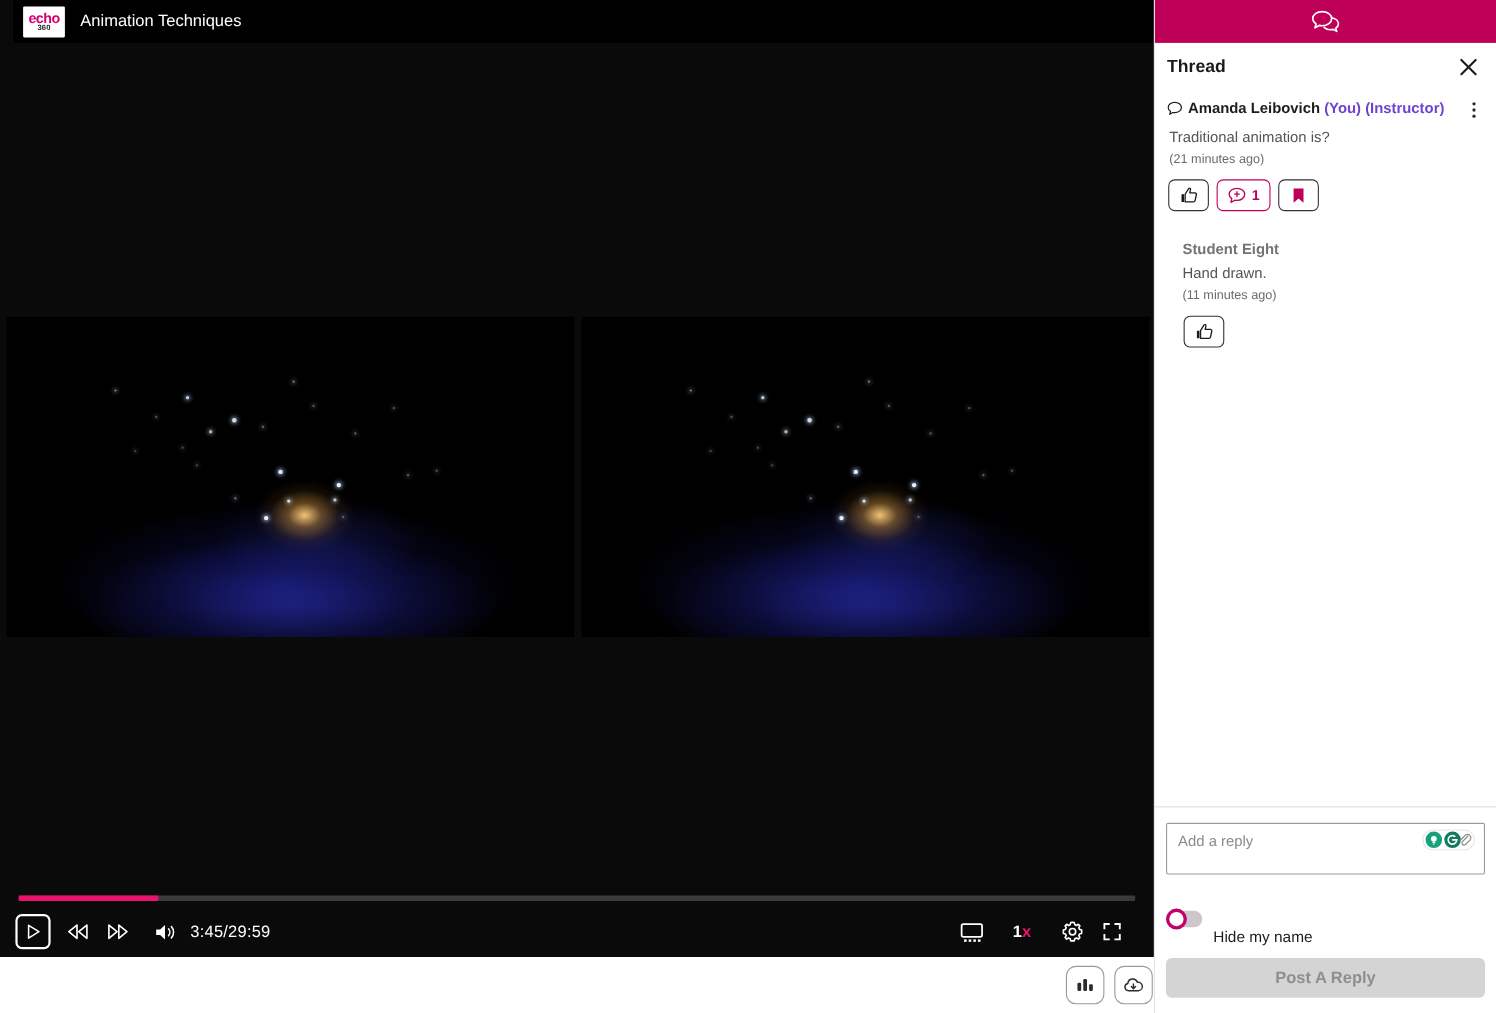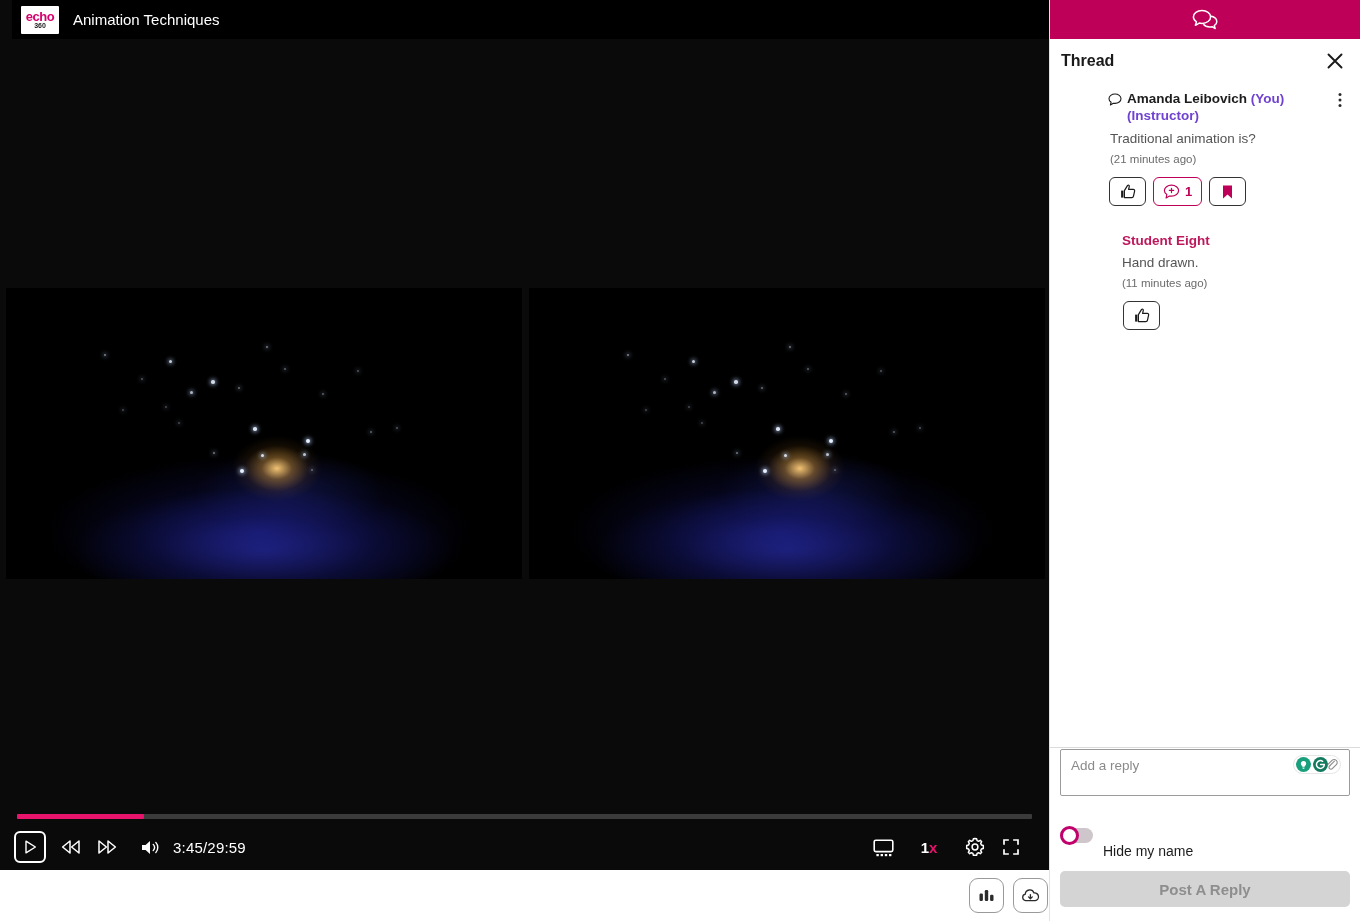--- a/index.html
+++ b/index.html
@@ -158,21 +158,21 @@
     height: 43px; flex: 0 0 auto;
     display: flex; align-items: center;
     padding: 0 14px 0 11px;
   }
   #thread-title { font-size: 16px; font-weight: 700; color: #1a1a1a; }
   #thread-close {
     margin-left: auto; width: 22px; height: 22px;
     display: flex; align-items: center; justify-content: center;
     cursor: pointer;
   }
-  #thread-body { flex: 1 1 auto; overflow-y: auto; padding: 0 11px; margin-left: 47px; }
+  #thread-body { flex: 1 1 auto; overflow-y: auto; padding: 0 11px; }
 
   .post-head { display: flex; align-items: flex-start; margin-top: 8px; }
   .post-bubble-icon { margin-right: 5px; margin-top: 2px; flex: 0 0 auto; }
   .post-author {
     font-size: 13.5px; font-weight: 700; color: #1d1d1d;
     line-height: 17px;
   }
   .post-author .badge { color: #6f42d1; font-weight: 700; }
   .post-kebab {
     margin-left: auto; width: 18px; height: 20px;
@@ -192,28 +192,28 @@
     height: 29px; min-width: 37px;
     border: 1px solid #333333; border-radius: 6px;
     background: #ffffff;
     display: flex; align-items: center; justify-content: center;
     gap: 5px; padding: 0 9px; cursor: pointer;
   }
   .act-btn.accent { border-color: #be0058; }
   .act-count { font-size: 13px; font-weight: 700; color: #be0058; }
 
   .reply-block { margin-top: 27px; padding-left: 14px; }
-  .reply-author { font-size: 13.5px; font-weight: 700; color: #be185d; }
+  .reply-author { font-size: 13.5px; font-weight: 700; color: #737373; }
   .reply-text { font-size: 13.5px; color: #545454; margin-top: 6px; line-height: 17px; }
   .reply-time { font-size: 11.5px; color: #6b6b6b; margin-top: 6px; }
 
   
   #composer {
     flex: 0 0 auto; border-top: 1px solid #dcdcdc;
-    padding: 1px 10px 14px 10px;
+    padding: 14px 10px 14px 10px;
   }
   #reply-box-wrap { position: relative; }
   #reply-input {
     width: 100%; height: 47px;
     border: 1px solid #9b9b9b; border-radius: 2px;
     background: #fff; resize: none;
     font-family: "Liberation Sans", sans-serif;
     font-size: 13.5px; color: #333;
     padding: 8px 78px 8px 10px;
     outline: none;

